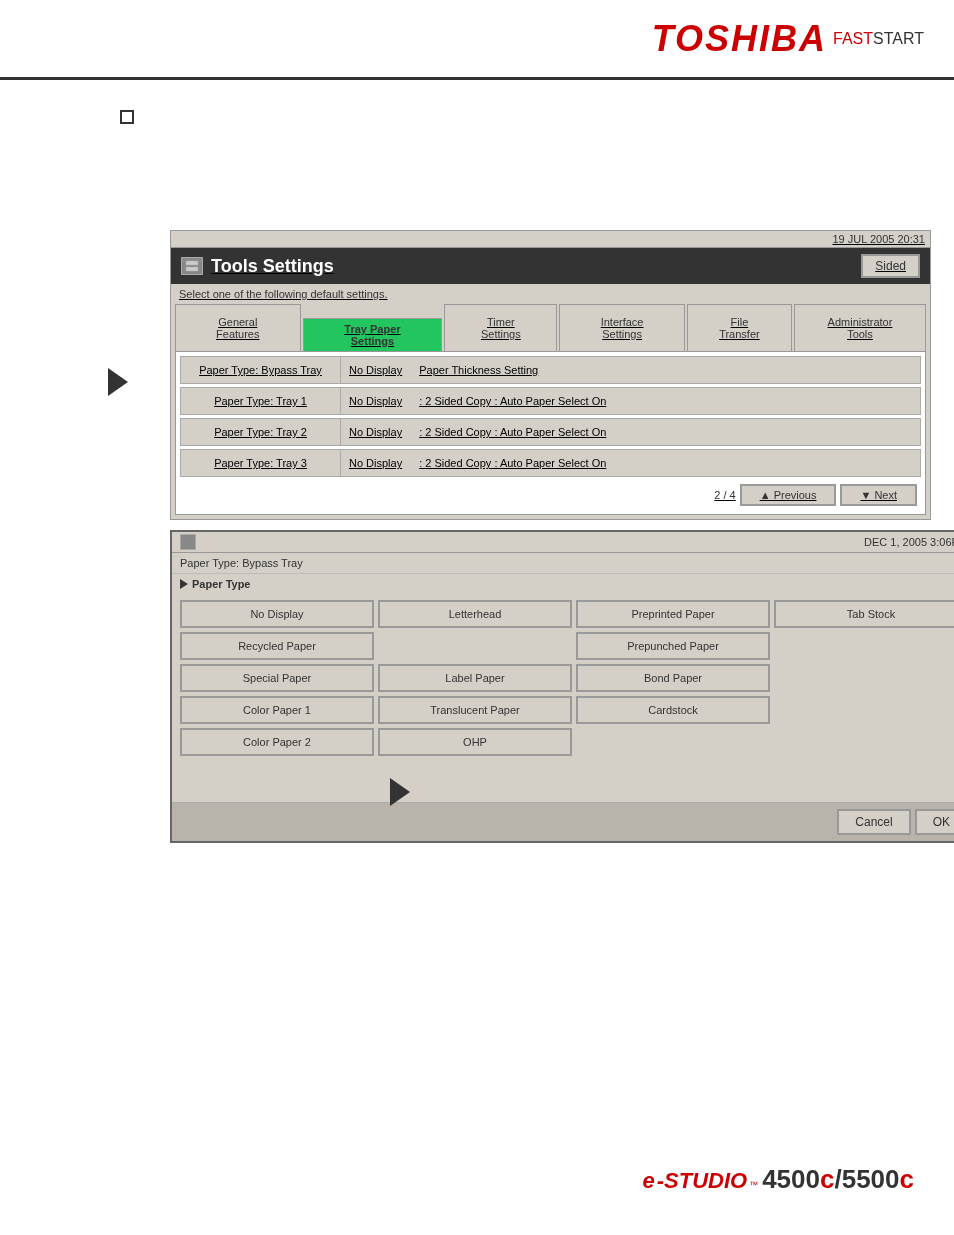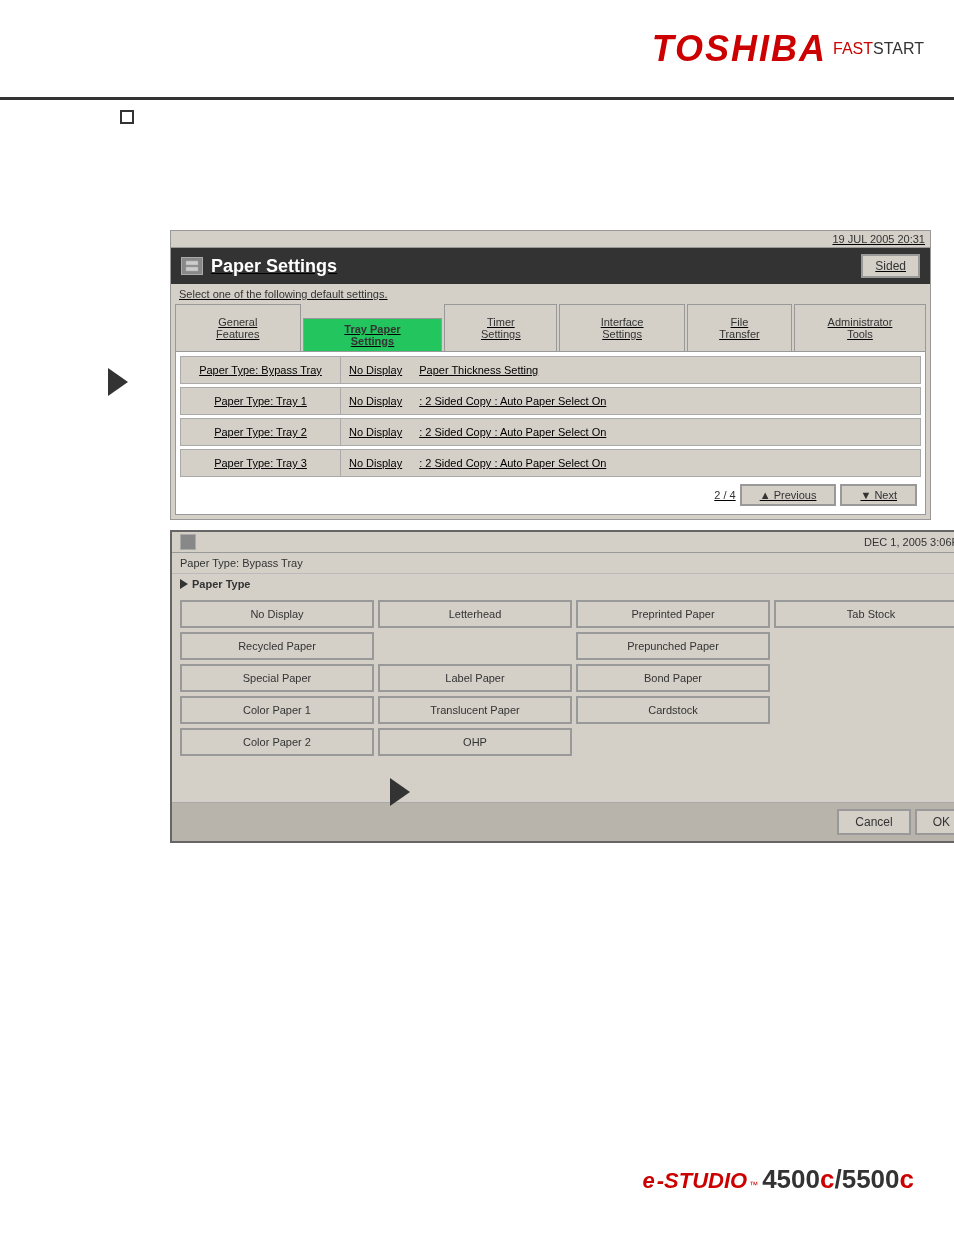--- a/index.html
+++ b/index.html
@@ -9,21 +9,21 @@
       background: #ffffff;
       font-family: Arial, sans-serif;
       position: relative;
       overflow: hidden;
     }
 
     
     .header {
       position: absolute;
       top: 0; left: 0; right: 0;
-      height: 100px;
+      height: 80px;
       display: flex;
       align-items: center;
       justify-content: flex-end;
       padding-right: 30px;
       border-bottom: 3px solid #333;
     }
     .logo-toshiba {
       font-size: 36px;
       font-weight: 900;
       color: #cc0000;
@@ -356,21 +356,21 @@
     <span>19 JUL  2005 20:31</span>
   </div>
   <div class="screen1-titlebar">
     <div class="screen1-titlebar-left">
       <div class="title-icon">
         <svg width="14" height="12" viewBox="0 0 14 12">
           <rect x="1" y="1" width="12" height="4" fill="#ccc" stroke="#aaa" stroke-width="0.5"></rect>
           <rect x="1" y="7" width="12" height="4" fill="#ccc" stroke="#aaa" stroke-width="0.5"></rect>
         </svg>
       </div>
-      <span class="screen1-title">Paper Settings</span>
+      <span class="screen1-title">Tools Settings</span>
     </div>
     <button class="exit-btn">Sided</button>
   </div>
   <div class="screen1-subtitle">Select one of the following default settings.</div>
   <div class="tabs-row">
     <button class="tab">General Features</button>
     <button class="tab active">Tray Paper Settings</button>
     <button class="tab">Timer Settings</button>
     <button class="tab">Interface Settings</button>
     <button class="tab">File Transfer</button>

